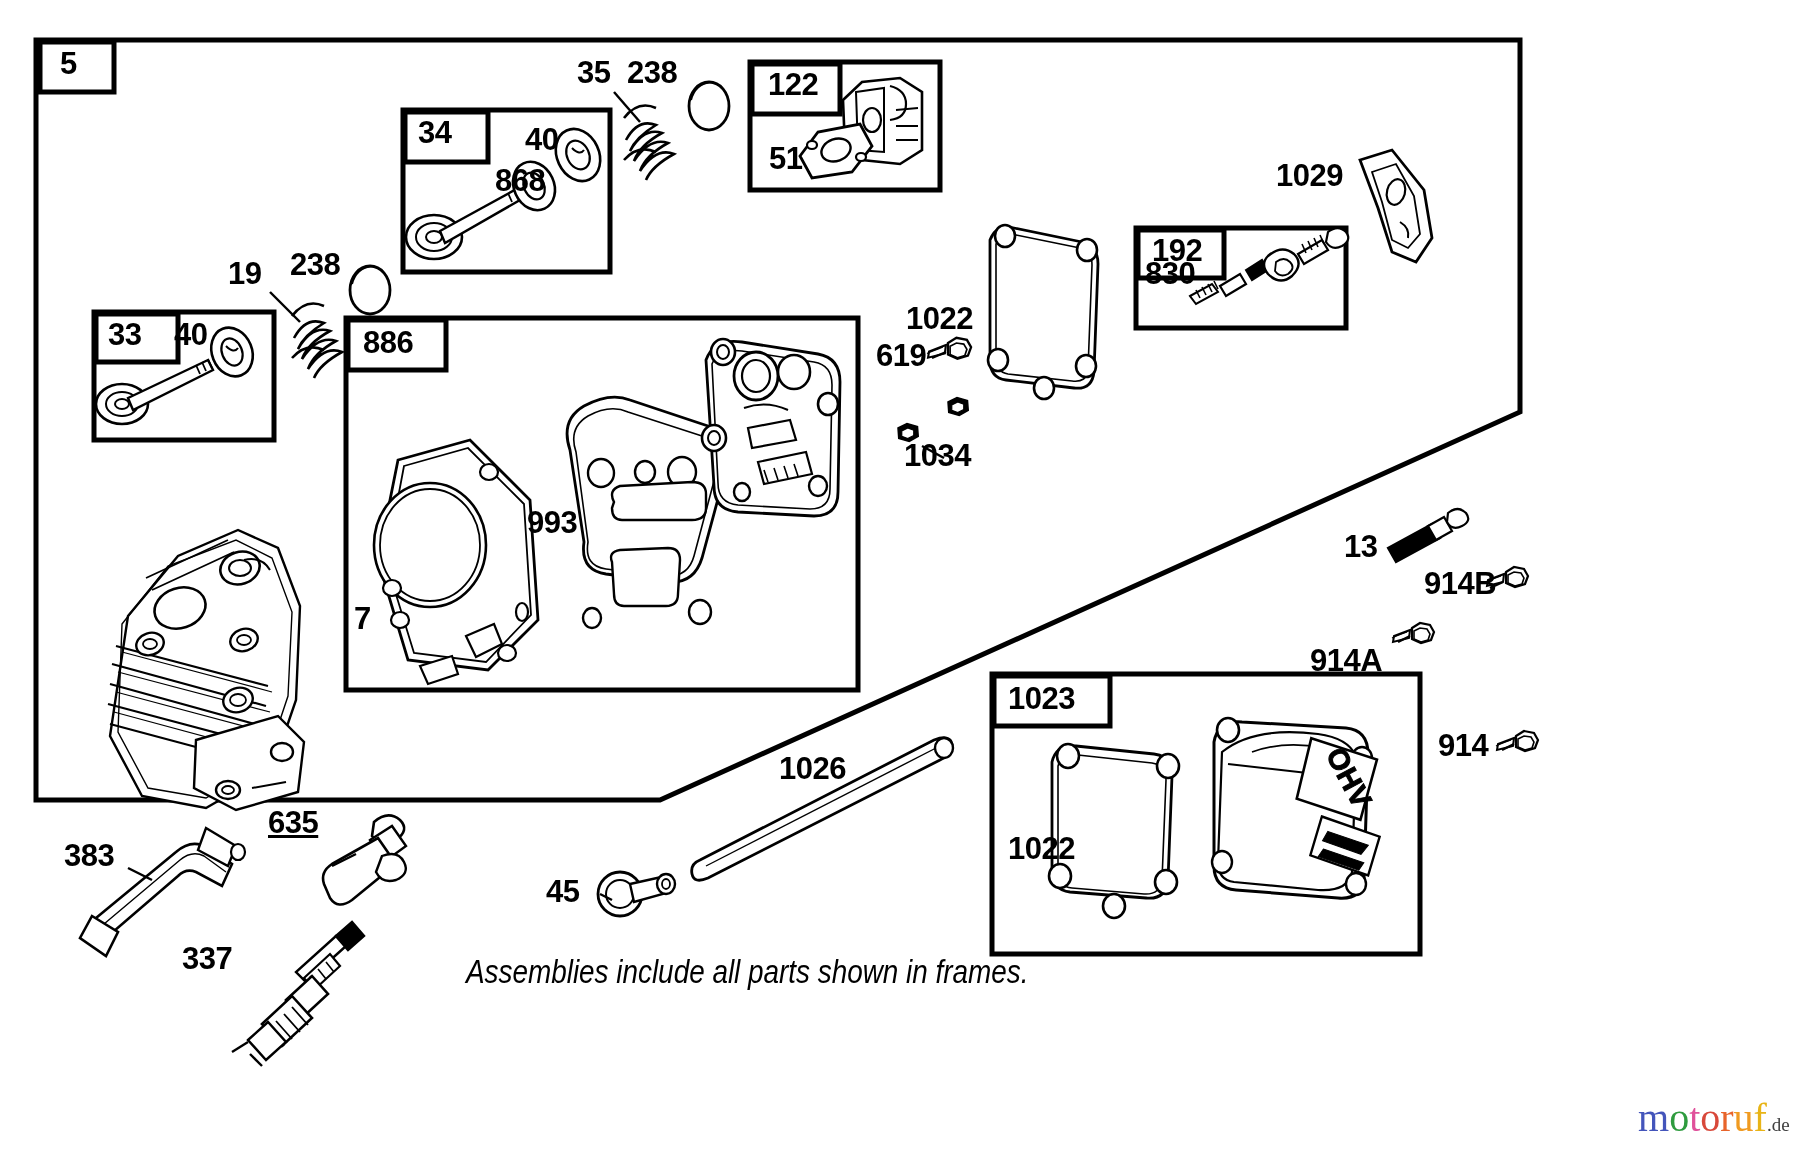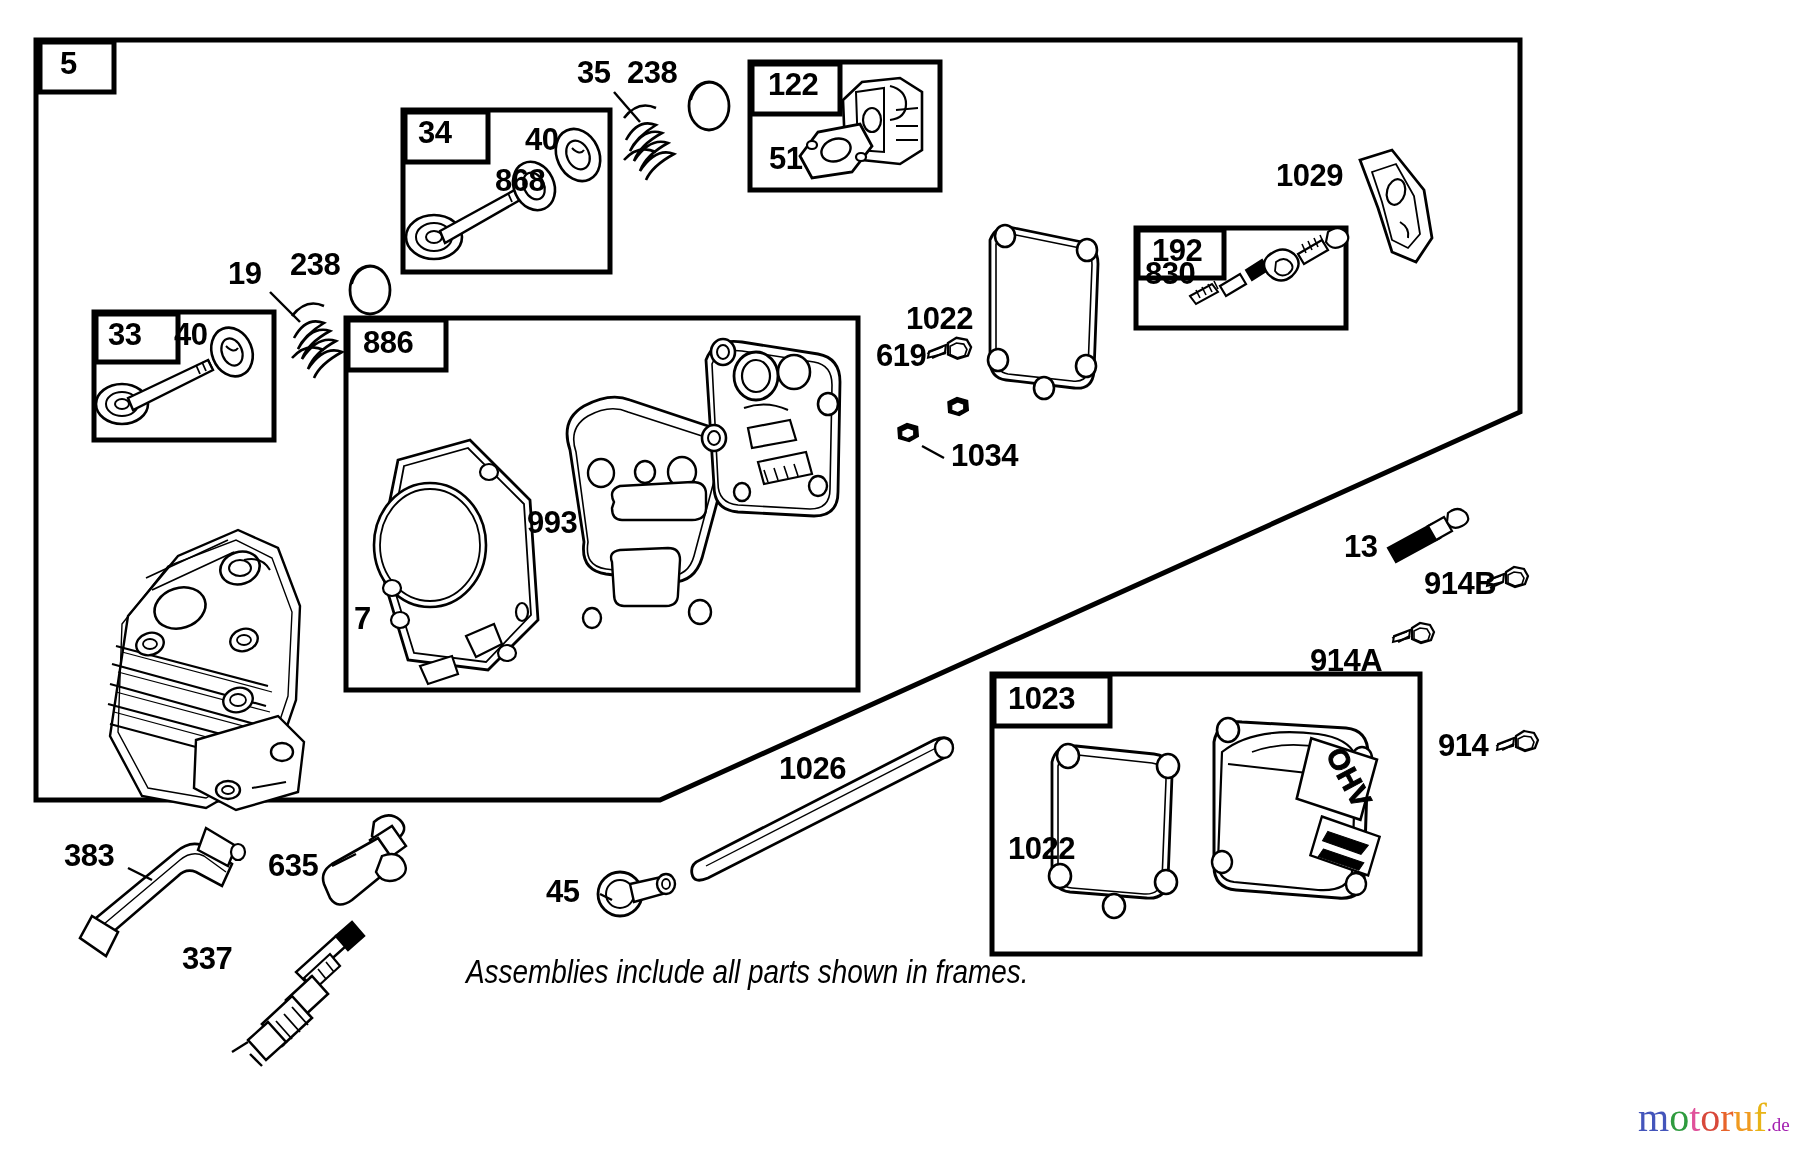--- a/index.html
+++ b/index.html
@@ -48,21 +48,21 @@
   }
   .logo {
     position: absolute;
     font-family: "Liberation Serif", serif;
     font-size: 40px;
     white-space: nowrap;
     line-height: 1;
   }
   .logo .suffix {
     font-size: 19px;
-    color: #a21caf;
+    color: #404040;
   }
 </style>
 </head>
 <body>
 
 <div id="page">
 
   <svg class="layer" viewBox="0 0 1800 1158">
     <defs>
       <g id="hexbolt">
@@ -399,30 +399,30 @@
   <div class="lbl" style="left:769px; top:143px;">51</div>
   <div class="lbl" style="left:1276px;top:160px;">1029</div>
   <div class="lbl" style="left:1145px;top:258px;text-align:center;">830</div>
   <div class="lbl" style="left:228px; top:258px;">19</div>
   <div class="lbl" style="left:290px; top:249px;">238</div>
   <div class="lbl" style="left:174px; top:319px;">40</div>
   <div class="lbl" style="left:527px; top:507px;">993</div>
   <div class="lbl" style="left:354px; top:603px;">7</div>
   <div class="lbl" style="left:906px; top:303px;">1022</div>
   <div class="lbl" style="left:876px; top:340px;">619</div>
-  <div class="lbl" style="left:951px; top:440px;">1034</div>
+  <div class="lbl" style="left:904px; top:440px;">1034</div>
   <div class="lbl" style="left:1344px;top:531px;">13</div>
   <div class="lbl" style="left:1424px;top:568px;text-align:center;">914B</div>
   <div class="lbl" style="left:1310px;top:645px;">914A</div>
   <div class="lbl" style="left:1438px;top:730px;">914</div>
   <div class="lbl" style="left:1008px;top:833px;">1022</div>
   <div class="lbl" style="left:779px; top:753px;">1026</div>
   <div class="lbl" style="left:546px; top:876px;">45</div>
   <div class="lbl" style="left:64px;  top:840px;">383</div>
-  <div class="lbl" style="left:268px; top:850px;">635</div>
+  <div class="lbl" style="left:268px; top:807px;text-decoration:underline;">635</div>
   <div class="lbl" style="left:182px; top:943px;">337</div>
 
   <div class="caption" style="left:466px; top:952px;">Assemblies include all parts shown in frames.</div>
 
   <div class="logo" style="left:1638px; top:1098px;">
     <span style="color:#4455bb">m</span><span style="color:#2e9b3e">o</span><span style="color:#e0519b">t</span><span style="color:#d8483a">o</span><span style="color:#e8642a">r</span><span style="color:#f09a20">u</span><span style="color:#e8b417">f</span><span class="suffix">.de</span>
   </div>
 
 </div>
 

